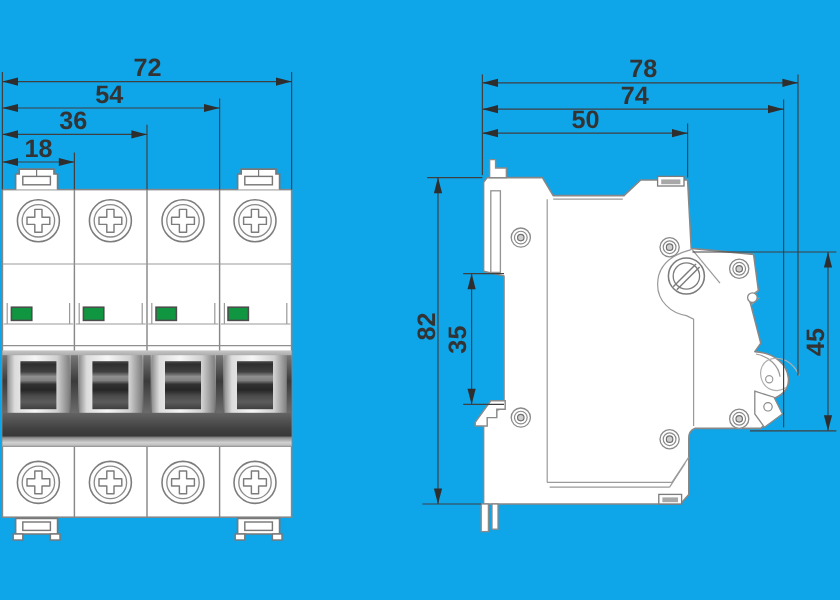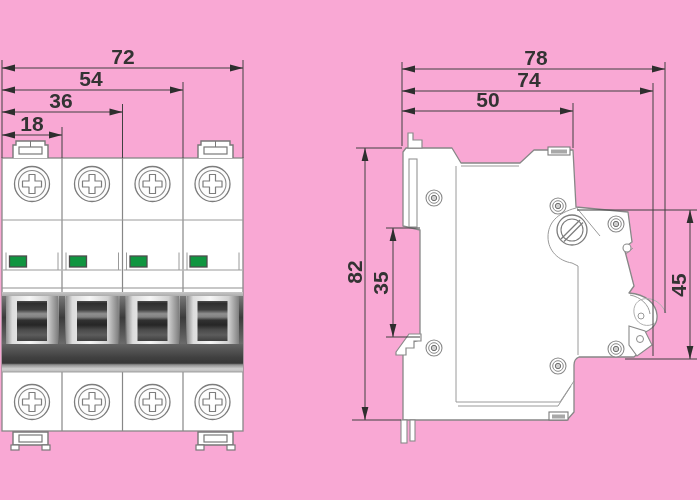--- a/index.html
+++ b/index.html
@@ -1,16 +1,16 @@
 <!DOCTYPE html>
 <html><head>
 <meta charset="utf-8">
 <style>
   html,body{margin:0;padding:0;background:#fff;}
-  #canvas{position:relative;width:700px;height:500px;background:#f9a8d4;overflow:hidden;
+  #canvas{position:relative;width:700px;height:500px;background:#0ea5e9;overflow:hidden;
           font-family:"Liberation Sans", sans-serif;}
   svg text{font-family:"Liberation Sans", sans-serif;font-weight:bold;font-size:21px;fill:#333;}
 </style>
 </head>
 <body>
 
 <div id="canvas">
 <svg width="700" height="500" viewBox="0 0 700 500">
   <defs>
     <linearGradient id="gradBand" x1="0" y1="0" x2="0" y2="1">

